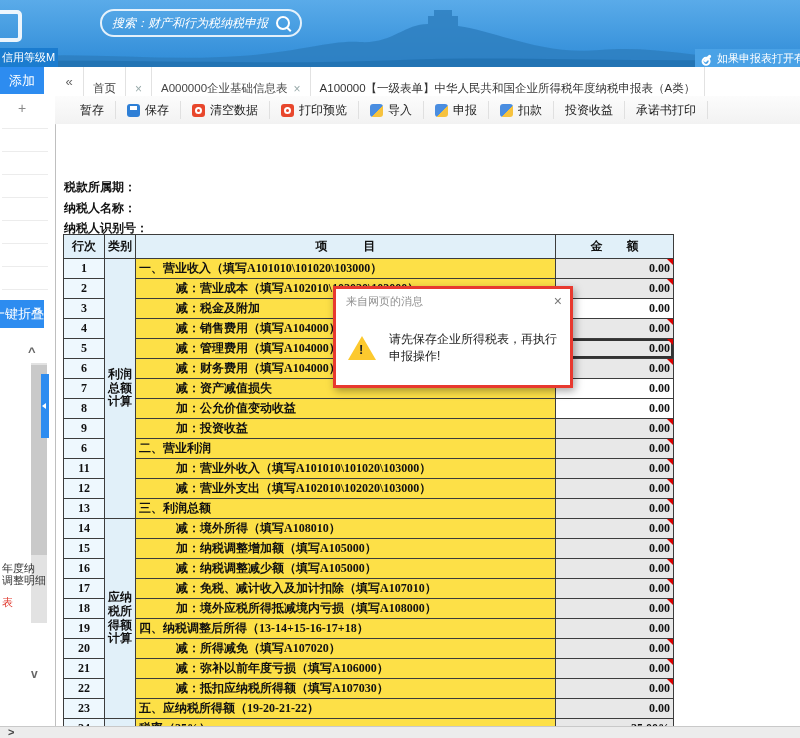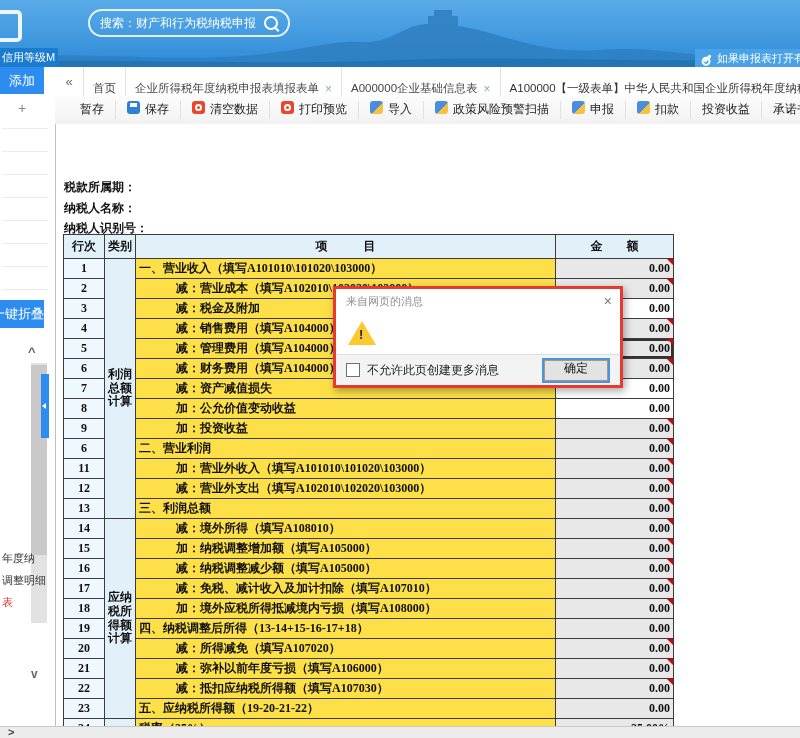--- a/index.html
+++ b/index.html
@@ -5,23 +5,23 @@
   html,body{margin:0;padding:0;background:#fff;}
   .page{position:relative;width:800px;height:738px;overflow:hidden;
         font-family:"Liberation Sans",sans-serif;background:#fff;}
 
   
   .banner{position:absolute;left:0;top:0;width:800px;height:67px;
           background:linear-gradient(#5aabe9,#2e8bd7);}
   .banner svg{position:absolute;left:0;top:0;}
   .logo-frag{position:absolute;left:-8px;top:10px;width:22px;height:24px;
              border:4px solid rgba(255,255,255,.9);border-radius:5px;}
-  .search-pill{position:absolute;left:88px;top:9px;height:24px;padding:0 10px;
+  .search-pill{position:absolute;left:100px;top:9px;height:24px;padding:0 10px;
                border:2px solid rgba(255,255,255,.85);border-radius:15px;
-               display:flex;align-items:center;gap:8px;color:#fff;font-size:12px;}
+               display:flex;align-items:center;gap:8px;color:#fff;font-size:12px;font-style:italic;}
   .mag{position:relative;width:10px;height:10px;border:2px solid #fff;border-radius:50%;}
   .mag::after{content:"";position:absolute;width:2px;height:5px;background:#fff;
               right:-2px;bottom:-4px;transform:rotate(-45deg);}
   .credit-chip{position:absolute;left:0;top:48px;width:56px;height:19px;background:#1b7ccf;
                color:#fff;font-size:11px;line-height:19px;padding-left:2px;white-space:nowrap;overflow:hidden;}
   .help-chip{position:absolute;right:0;top:49px;height:19px;background:#4aa2e6;color:#fff;
              font-size:11px;line-height:19px;padding:0 2px 0 8px;display:flex;align-items:center;gap:5px;
              max-width:95px;white-space:nowrap;overflow:hidden;}
   .wrench{display:inline-block;width:9px;height:3px;background:#fff;transform:rotate(-45deg);
           border-radius:2px;position:relative;flex:0 0 auto;}
@@ -53,21 +53,21 @@
               font-size:13px;border-right:1px solid #e2e2e2;cursor:pointer;flex:0 0 auto;}
   .tab{display:flex;align-items:flex-end;gap:6px;padding:0 9px;border-right:1px solid #e2e2e2;
        font-size:11.5px;color:#454545;white-space:nowrap;cursor:pointer;flex:0 0 auto;}
   .tab.active{background:#fff;color:#333;}
   .tab-close{color:#9aa;font-size:12px;cursor:pointer;}
 
   
   .toolbar{position:absolute;left:55px;top:96px;width:745px;height:28px;
            background:linear-gradient(#fcfcfc,#f2f2f2);border-bottom:1px solid #c9c9c9;
            display:flex;align-items:center;padding-left:14px;overflow:hidden;}
-  .titem{display:flex;gap:5px;padding:0 11px;height:18px;
+  .titem{display:flex;align-items:center;gap:5px;padding:0 11px;height:18px;
          border-right:1px solid #e0e0e0;font-size:12px;color:#222;cursor:pointer;white-space:nowrap;}
   .ticon{width:13px;height:13px;border-radius:3px;display:inline-block;position:relative;flex:0 0 auto;}
   .ic-save{background:#2e7fd6;}
   .ic-save::after{content:"";position:absolute;left:3px;top:2px;width:7px;height:4px;background:#fff;}
   .ic-clear,.ic-print{background:#e8472c;}
   .ic-clear::after,.ic-print::after{content:"";position:absolute;left:3px;top:3px;width:7px;height:7px;
         border:2px solid #fff;border-radius:50%;box-sizing:border-box;}
   .ic-pencil{background:linear-gradient(135deg,#4a8de0 55%,#f6c23e 55%);}
 
   
@@ -94,21 +94,21 @@
   td.c-amt.sel{box-shadow:inset 0 0 0 2px #333;}
   .mk{position:absolute;top:0;right:0;width:0;height:0;
       border-top:6px solid #dd0000;border-left:6px solid transparent;}
 
   
   .hstrip{position:absolute;left:0;top:726px;width:800px;height:12px;background:#ececec;
           border-top:1px solid #c9c9c9;z-index:5;}
   .h-right{position:absolute;left:8px;top:-1px;font-size:11px;font-weight:bold;color:#444;cursor:pointer;}
 
   
-  .dialog{position:absolute;left:333px;top:286px;width:290px;height:102px;background:#fff;
+  .dialog{position:absolute;left:333px;top:286px;width:240px;height:102px;background:#fff;
           border:3px solid #e8392f;box-sizing:border-box;z-index:10;
           box-shadow:2px 3px 8px rgba(0,0,0,.35);display:flex;flex-direction:column;}
   .dlg-title{height:20px;display:flex;align-items:center;justify-content:space-between;
              padding:2px 8px 0 10px;font-size:11px;color:#8f8f8f;}
   .dlg-close{color:#777;font-size:14px;line-height:14px;cursor:pointer;}
   .dlg-body{flex:1;display:flex;align-items:center;gap:13px;padding:0 12px;}
   .warn-tri{position:relative;width:0;height:0;flex:0 0 auto;
             border-left:14px solid transparent;border-right:14px solid transparent;
             border-bottom:24px solid #fcc92e;}
   .warn-tri::after{content:"!";position:absolute;left:-3px;top:6px;font-size:13px;
@@ -154,34 +154,33 @@
     <div class="side-line" style="top:153px"></div>
     <div class="side-line" style="top:176px"></div>
     <div class="side-line" style="top:199px"></div>
     <div class="side-line" style="top:222px"></div>
     <div class="collapse-btn">一键折叠</div>
     <div class="sb-up">^</div>
     <div class="sb-track"></div>
     <div class="sb-track-dark"></div>
     <div class="splitter"></div>
     <div id="tree-frags">
-        <div class="tree-frag" style="top: 484px; color: rgb(51, 51, 51);">年度纳</div>
+        <div class="tree-frag" style="top: 494px; color: rgb(51, 51, 51);">年度纳</div>
         <div class="tree-frag" style="top: 506px; color: rgb(51, 51, 51);">调整明细</div>
         <div class="tree-frag" style="top: 528px; color: rgb(224, 58, 47);">表</div>
       </div>
     <div class="sb-down">v</div>
   </div>
 
   <div class="tabbar" id="tabbar">
     <div class="tab-scroll">«</div>
   <div class="tab">
         <span>首页</span>
       </div>
       <div class="tab">
-        <span>企业所得税年度纳税申报表填报表单</span>
         <span class="tab-close">×</span>
       </div>
       <div class="tab">
         <span>A000000企业基础信息表</span>
         <span class="tab-close">×</span>
       </div>
       <div class="tab active">
         <span>A100000【一级表单】中华人民共和国企业所得税年度纳税申报表（A类）</span>
       </div>
     </div>
@@ -198,24 +197,20 @@
         <span class="ticon ic-clear"></span>
         <span>清空数据</span>
       </span>
       <span class="titem">
         <span class="ticon ic-print"></span>
         <span>打印预览</span>
       </span>
       <span class="titem">
         <span class="ticon ic-pencil"></span>
         <span>导入</span>
-      </span>
-      <span class="titem">
-        <span class="ticon ic-pencil"></span>
-        <span>政策风险预警扫描</span>
       </span>
       <span class="titem">
         <span class="ticon ic-pencil"></span>
         <span>申报</span>
       </span>
       <span class="titem">
         <span class="ticon ic-pencil"></span>
         <span>扣款</span>
       </span>
       <span class="titem">
@@ -372,21 +367,17 @@
     <span class="h-right">&gt;</span>
   </div>
 
   <div class="dialog">
     <div class="dlg-title">
       <span>来自网页的消息</span>
       <span class="dlg-close">×</span>
     </div>
     <div class="dlg-body">
       <span class="warn-tri"></span>
-    </div>
-    <div class="dlg-footer">
-      <span class="chk"></span>
-      <span class="chk-label">不允许此页创建更多消息</span>
-      <span class="ok-btn">确定</span>
+      <span class="dlg-msg">请先保存企业所得税表，再执行申报操作!</span>
     </div>
   </div>
 
 </div>
 
 </body></html>

